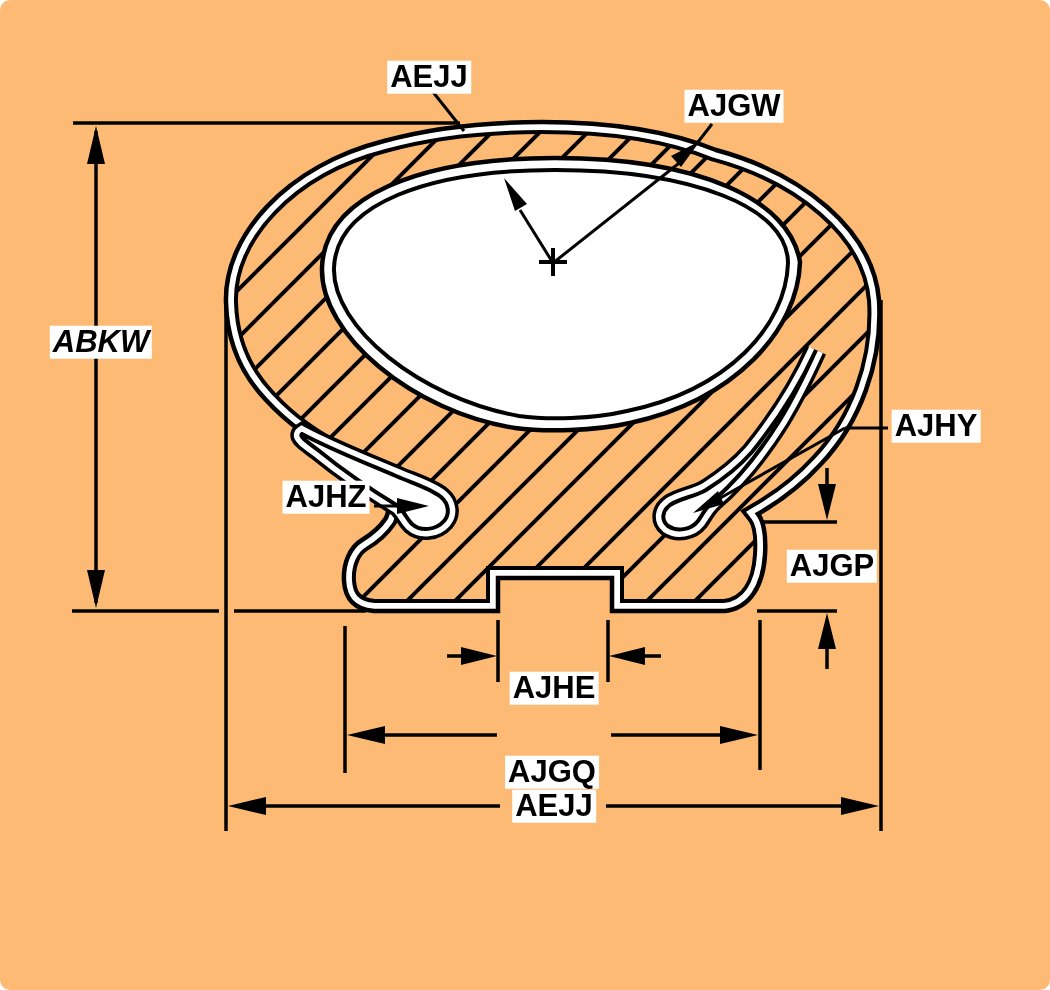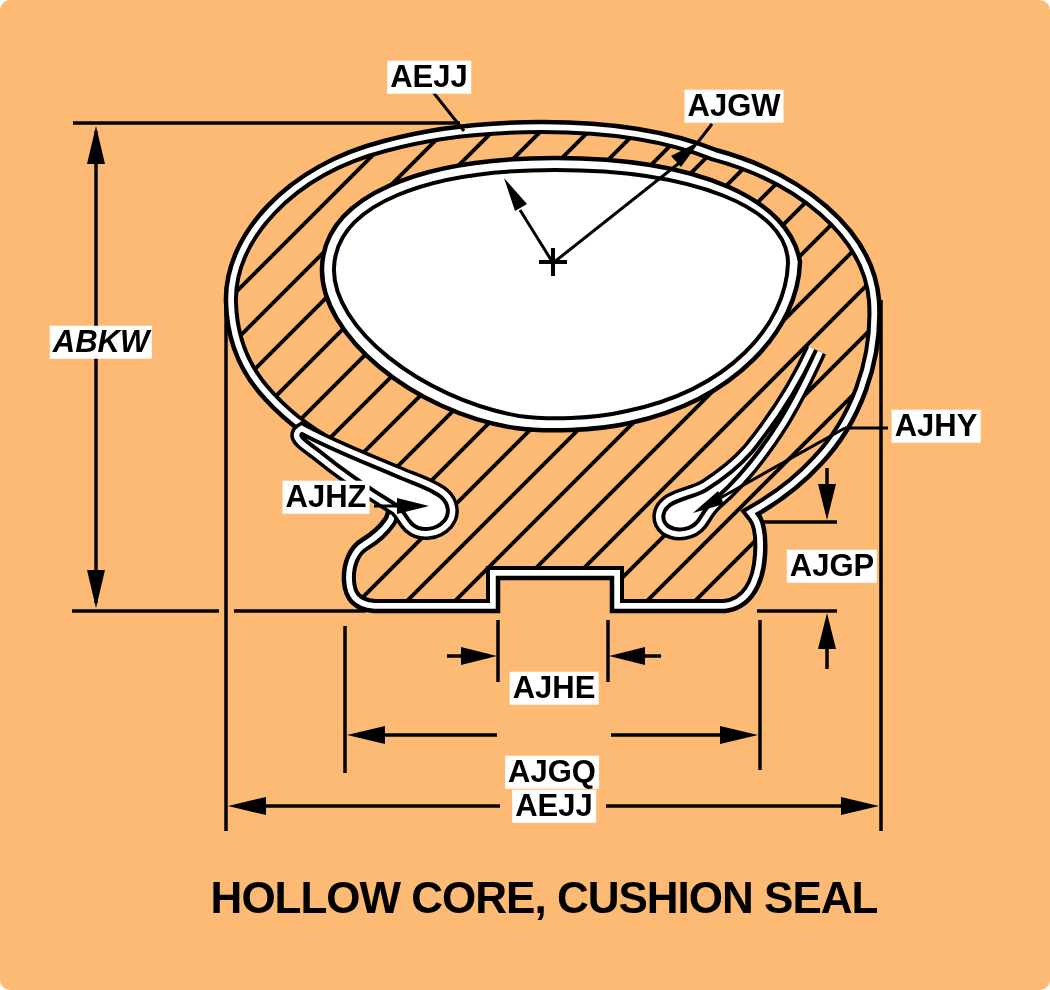--- a/index.html
+++ b/index.html
@@ -200,15 +200,14 @@
   <div class="callout" style="left:429px;top:77px;">AEJJ</div>
   <div class="callout" style="left:734px;top:106px;">AJGW</div>
   <div class="callout" style="left:101px;top:342px;font-style:italic;">ABKW</div>
   <div class="callout" style="left:326px;top:497px;">AJHZ</div>
   <div class="callout" style="left:936px;top:426px;">AJHY</div>
   <div class="callout" style="left:832px;top:566px;">AJGP</div>
   <div class="callout" style="left:554px;top:688px;">AJHE</div>
   <div class="callout" style="left:552px;top:772px;">AJGQ</div>
   <div class="callout" style="left:554px;top:806px;">AEJJ</div>
 
-  <div class="title" style="left:544px;top:898px;">HOLLOW CORE, CUSHION SEAL</div>
 
 </div>
 
 </body></html>

